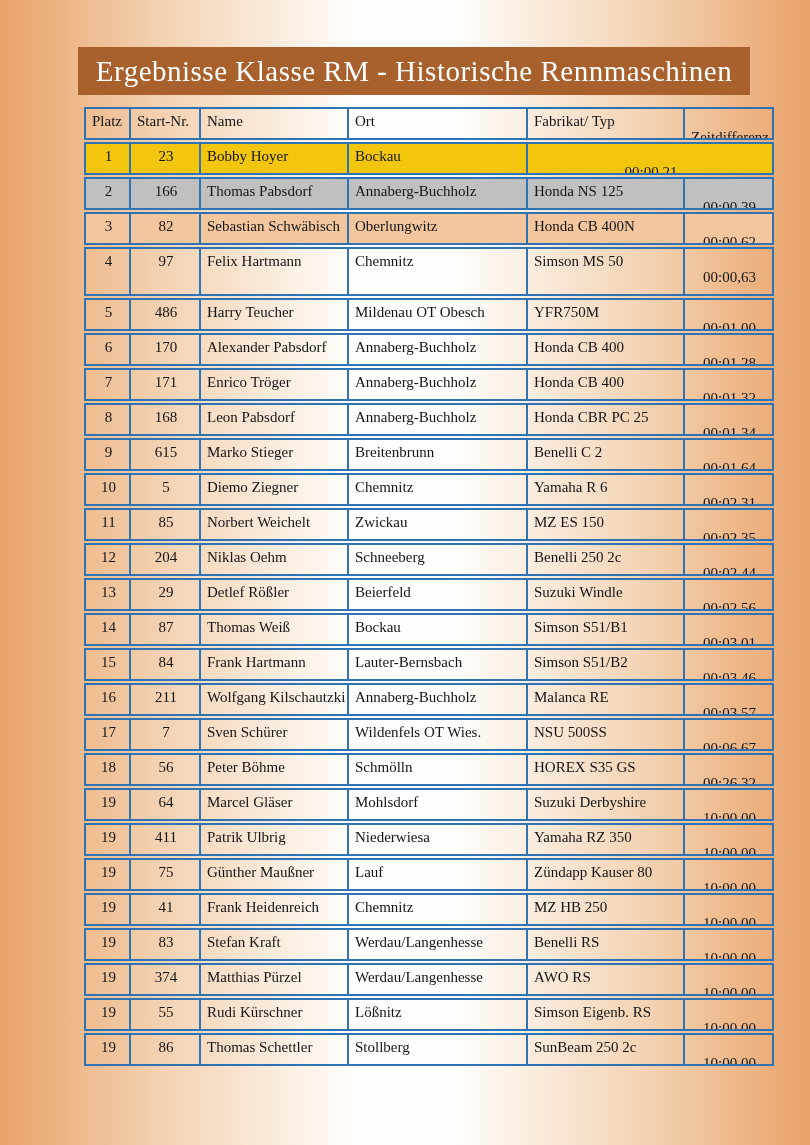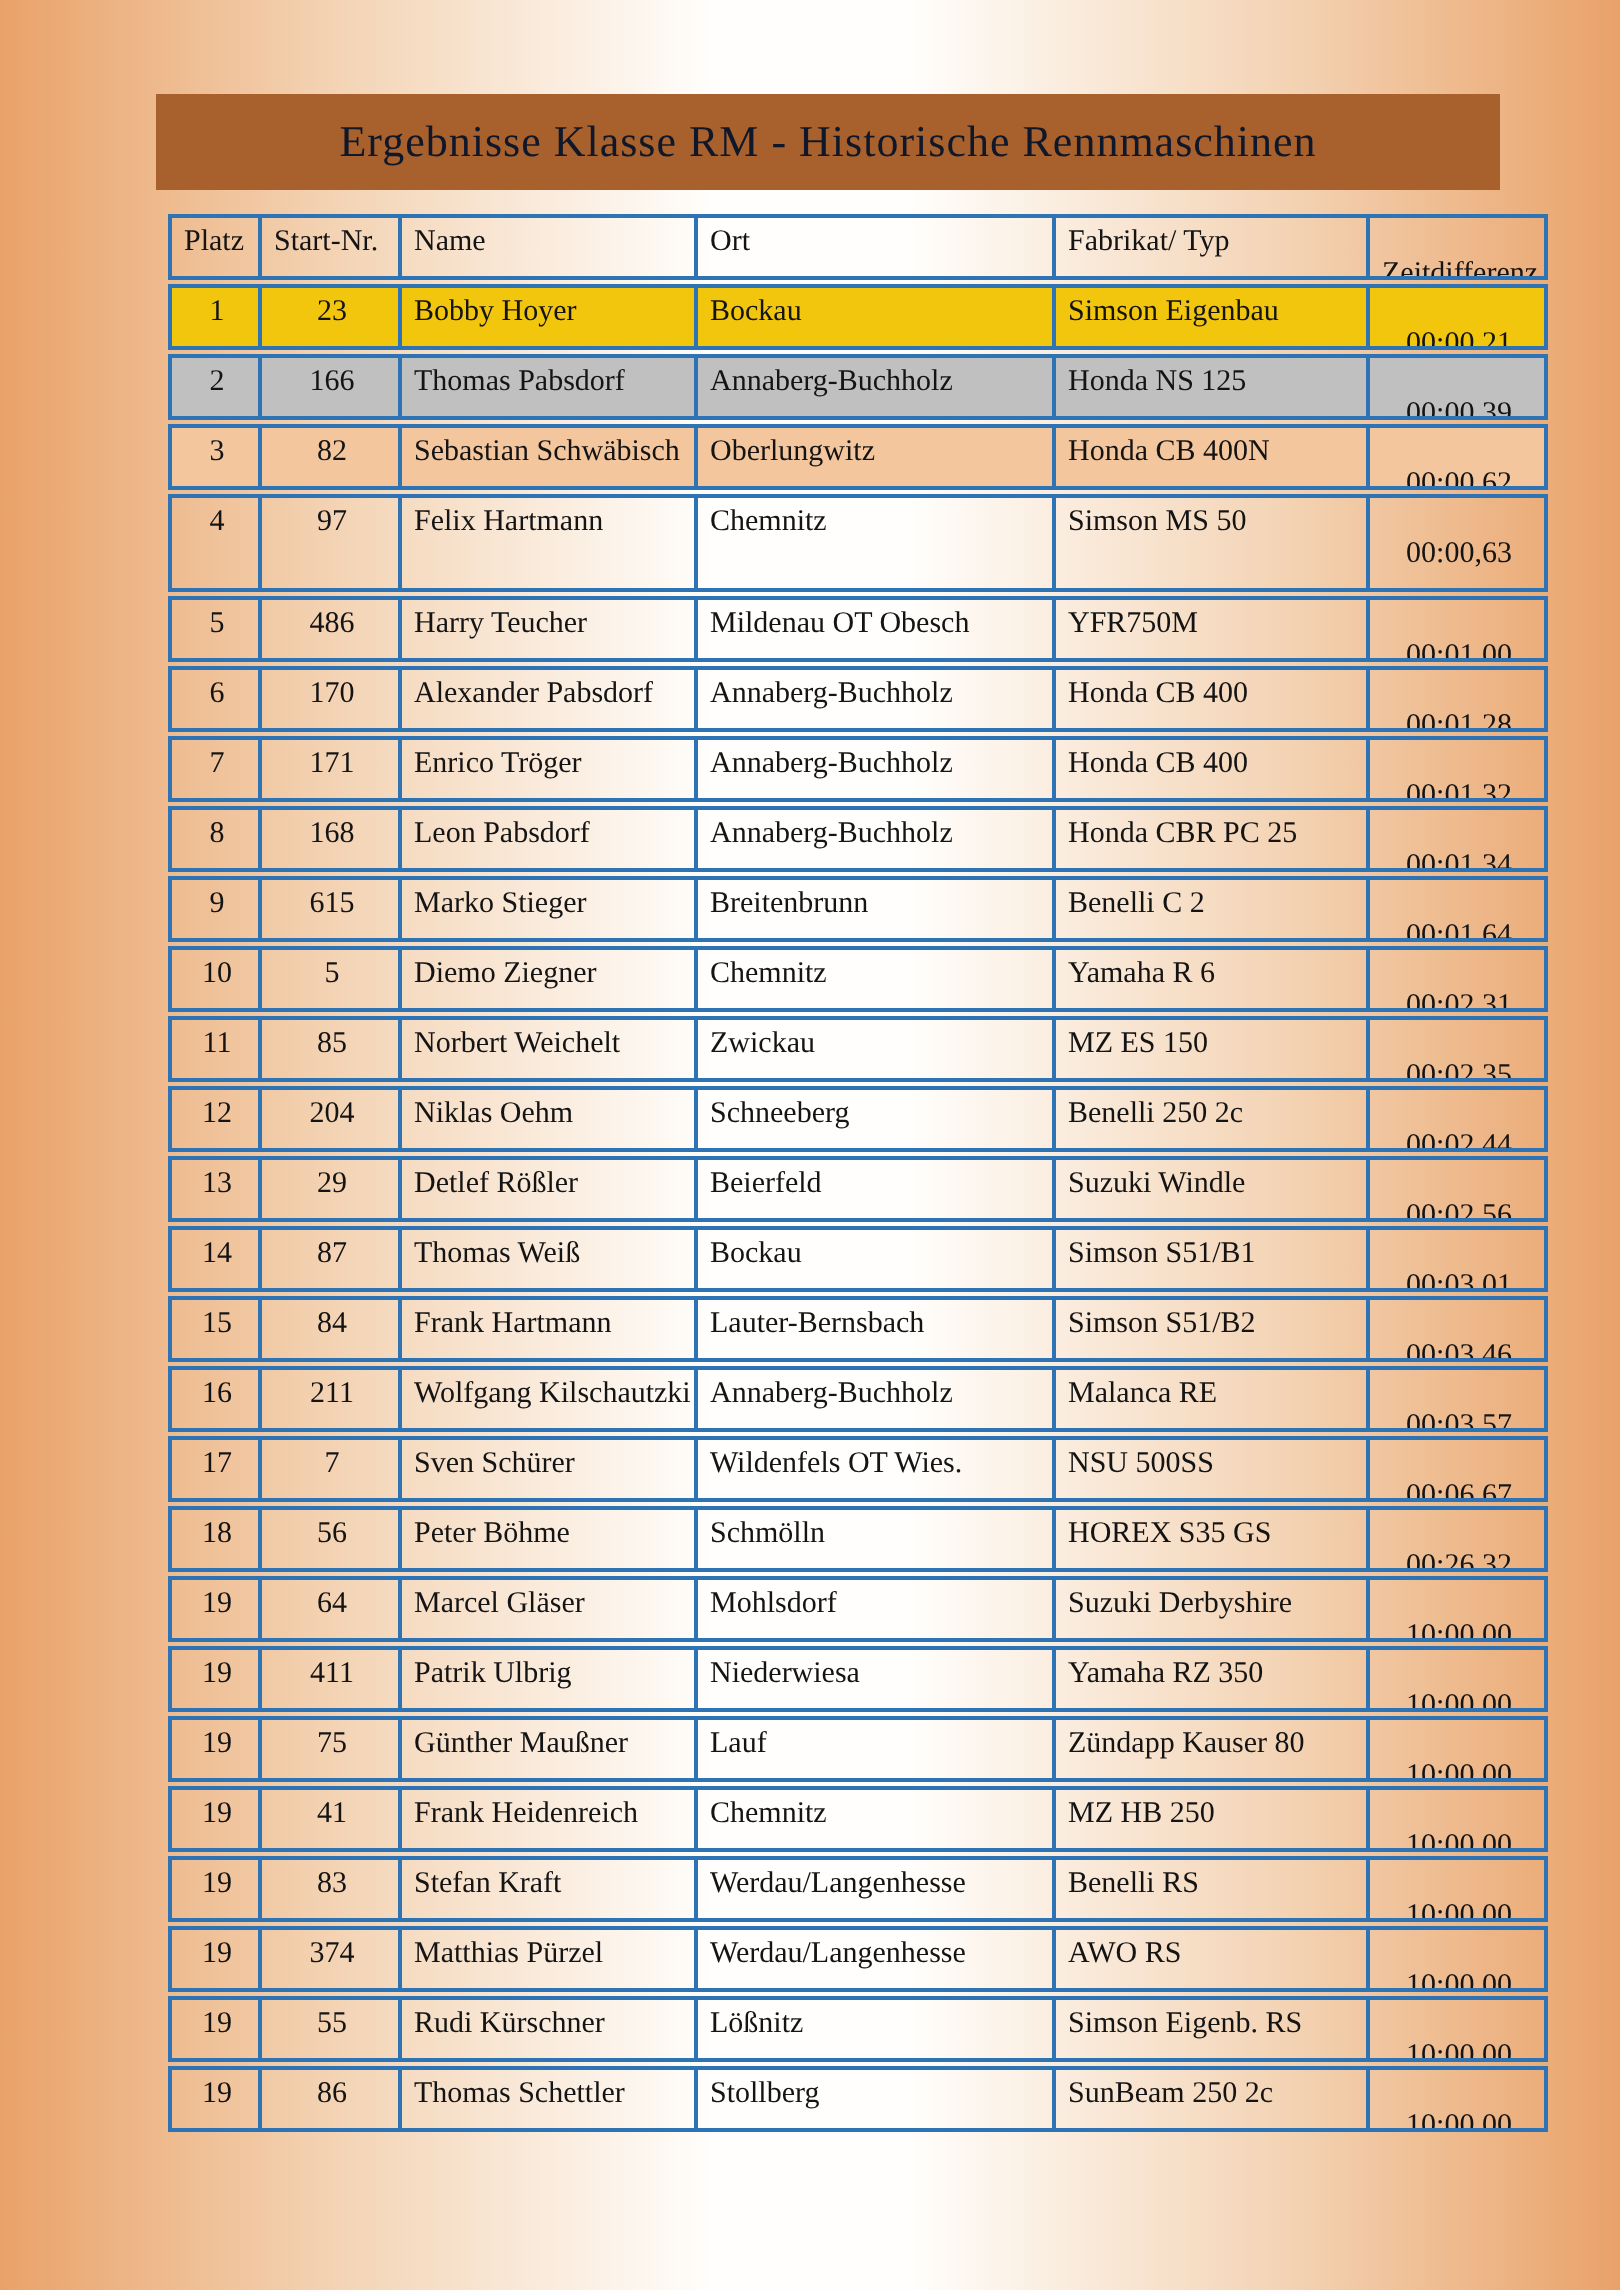--- a/index.html
+++ b/index.html
@@ -11,21 +11,21 @@
     color:#141414;
     overflow:hidden;
   }
   .title-bar {
     position:absolute; left:78px; top:47px;
     width:672px; height:48px;
     background:var(--title_bg, #a8612c);
     text-align:center;
   }
   .title-bar .title-text {
-    color:#0f172a; font-size:22px; line-height:48px;
+    color:#ffffff; font-size:29px; line-height:48px;
     letter-spacing:0.5px; white-space:nowrap;
   }
   .results-table { position:absolute; left:84px; top:107px; width:690px; }
   .row {
     display:flex; box-sizing:border-box;
     width:690px; height:33px;
     border:2px solid var(--border, #2e74b5);
     margin-bottom:2px;
     background:transparent;
   }
@@ -63,21 +63,20 @@
         <div class="cell c2">Name</div>
         <div class="cell c3">Ort</div>
         <div class="cell c4">Fabrikat/ Typ</div>
         <div class="cell c5">Zeitdifferenz</div>
       </div>
       <div class="row gold">
         <div class="cell c0">1</div>
         <div class="cell c1">23</div>
         <div class="cell c2">Bobby Hoyer</div>
         <div class="cell c3">Bockau</div>
-        <div class="cell c4">Simson Eigenbau</div>
         <div class="cell c5">00:00,21</div>
       </div>
       <div class="row silver">
         <div class="cell c0">2</div>
         <div class="cell c1">166</div>
         <div class="cell c2">Thomas Pabsdorf</div>
         <div class="cell c3">Annaberg-Buchholz</div>
         <div class="cell c4">Honda NS 125</div>
         <div class="cell c5">00:00,39</div>
       </div>

